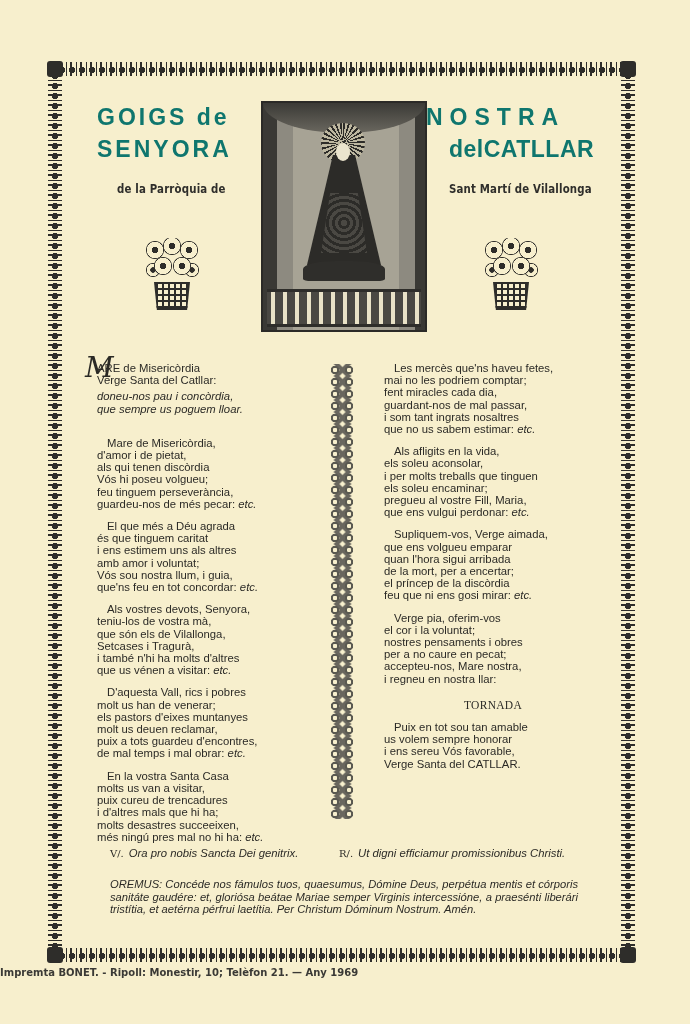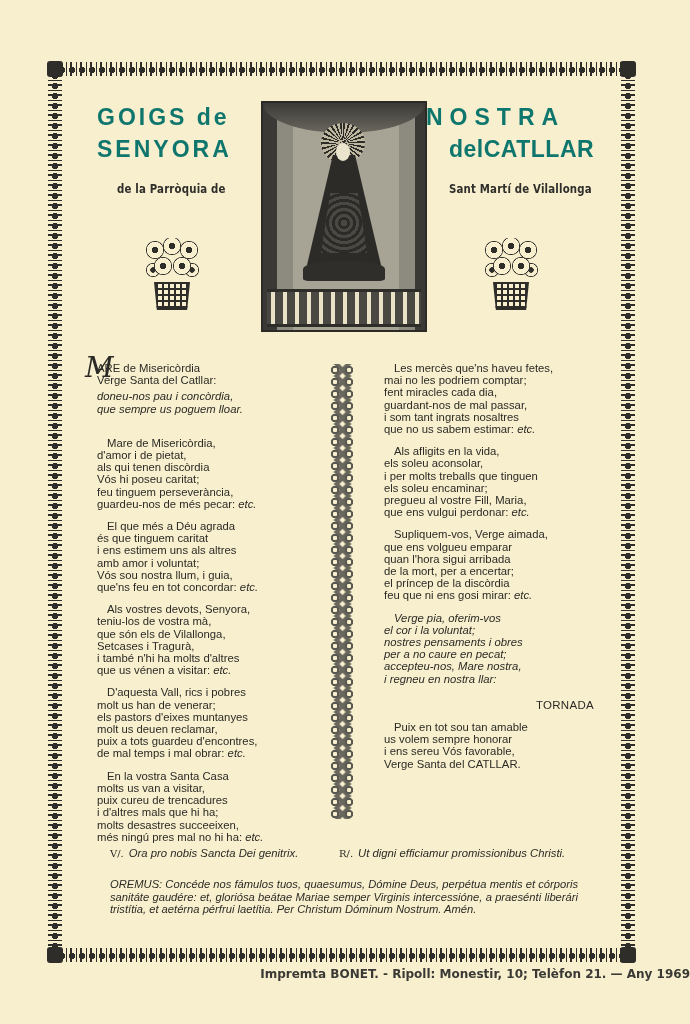--- a/index.html
+++ b/index.html
@@ -116,31 +116,31 @@
   .stanza { margin:0 0 10px 0; }
   .line { display:block; white-space:nowrap; }
   .line.indent { padding-left:10px; }
   .it { font-style:italic; }
   .dropcap {
     position:absolute; left:-12px; top:-8px; font-family:"DejaVu Serif", serif; font-style:italic;
     font-size:28px; line-height:28px; color:#2b2a26;
   }
   .refrain { padding-left:0; margin-bottom:22px; }
   .refrain-r { padding-left:10px; margin-bottom:10px; }
-  .tornada-title { display:block; text-align:right; font-size:11.5px; margin:14px 0 10px 0; letter-spacing:0.3px; padding-left:8px; }
+  .tornada-title { display:block; text-align:center; font-size:11.5px; margin:14px 0 10px 0; letter-spacing:0.3px; padding-left:8px;font-family:Liberation Serif, serif; }
 
   .versicle { position:absolute; top:847px; font-size:11.3px; font-style:italic; }
   .versicle .sym { font-style:normal; font-family:"DejaVu Serif", serif; font-size:10px; margin-right:5px; }
   .oremus {
     position:absolute; left:110px; top:878px; width:468px; font-size:11.2px; line-height:12.6px;
     font-style:italic; text-align:justify;
   }
   .imprint {
-    position:absolute; left:0; width:690px; top:967px; text-align:right;
-    font-family:"DejaVu Sans", sans-serif; font-weight:bold; font-size:12px; color:#3a3935;
+    position:absolute; left:0; width:690px; top:967px; text-align:left;
+    font-family:"DejaVu Sans", sans-serif; font-weight:bold; font-size:10px; color:#3a3935;
   }
 </style>
 </head>
 <body>
 
 <div class="frame">
   <div class="border-strip border-top"></div>
   <div class="border-strip border-bottom"></div>
   <div class="border-strip border-left"></div>
   <div class="border-strip border-right"></div>
@@ -186,21 +186,21 @@
   </div>
   <div class="stanza refrain it">
     <span class="line">doneu-nos pau i concòrdia,</span>
     <span class="line">que sempre us poguem lloar.</span>
   </div>
 
   <div class="stanza">
     <span class="line indent">Mare de Misericòrdia,</span>
     <span class="line">d'amor i de pietat,</span>
     <span class="line">als qui tenen discòrdia</span>
-    <span class="line">Vós hi poseu caritat;</span>
+    <span class="line">Vós hi poseu volgueu;</span>
     <span class="line">feu tinguem perseverància,</span>
     <span class="line"><span>guardeu-nos de més pecar:</span> <span class="it">etc.</span></span>
   </div>
 
   <div class="stanza">
     <span class="line indent">El que més a Déu agrada</span>
     <span class="line">és que tinguem caritat</span>
     <span class="line">i ens estimem uns als altres</span>
     <span class="line">amb amor i voluntat;</span>
     <span class="line">Vós sou nostra llum, i guia,</span>
@@ -256,21 +256,21 @@
 
   <div class="stanza">
     <span class="line indent">Supliquem-vos, Verge aimada,</span>
     <span class="line">que ens volgueu emparar</span>
     <span class="line">quan l'hora sigui arribada</span>
     <span class="line">de la mort, per a encertar;</span>
     <span class="line">el príncep de la discòrdia</span>
     <span class="line"><span>feu que ni ens gosi mirar:</span> <span class="it">etc.</span></span>
   </div>
 
-  <div class="stanza" style="font-style:italic;">
+  <div class="stanza" style="">
     <span class="line indent">Verge pia, oferim-vos</span>
     <span class="line">el cor i la voluntat;</span>
     <span class="line">nostres pensaments i obres</span>
     <span class="line">per a no caure en pecat;</span>
     <span class="line">accepteu-nos, Mare nostra,</span>
     <span class="line">i regneu en nostra llar:</span>
   </div>
 
 
   <span class="tornada-title">TORNADA</span>

